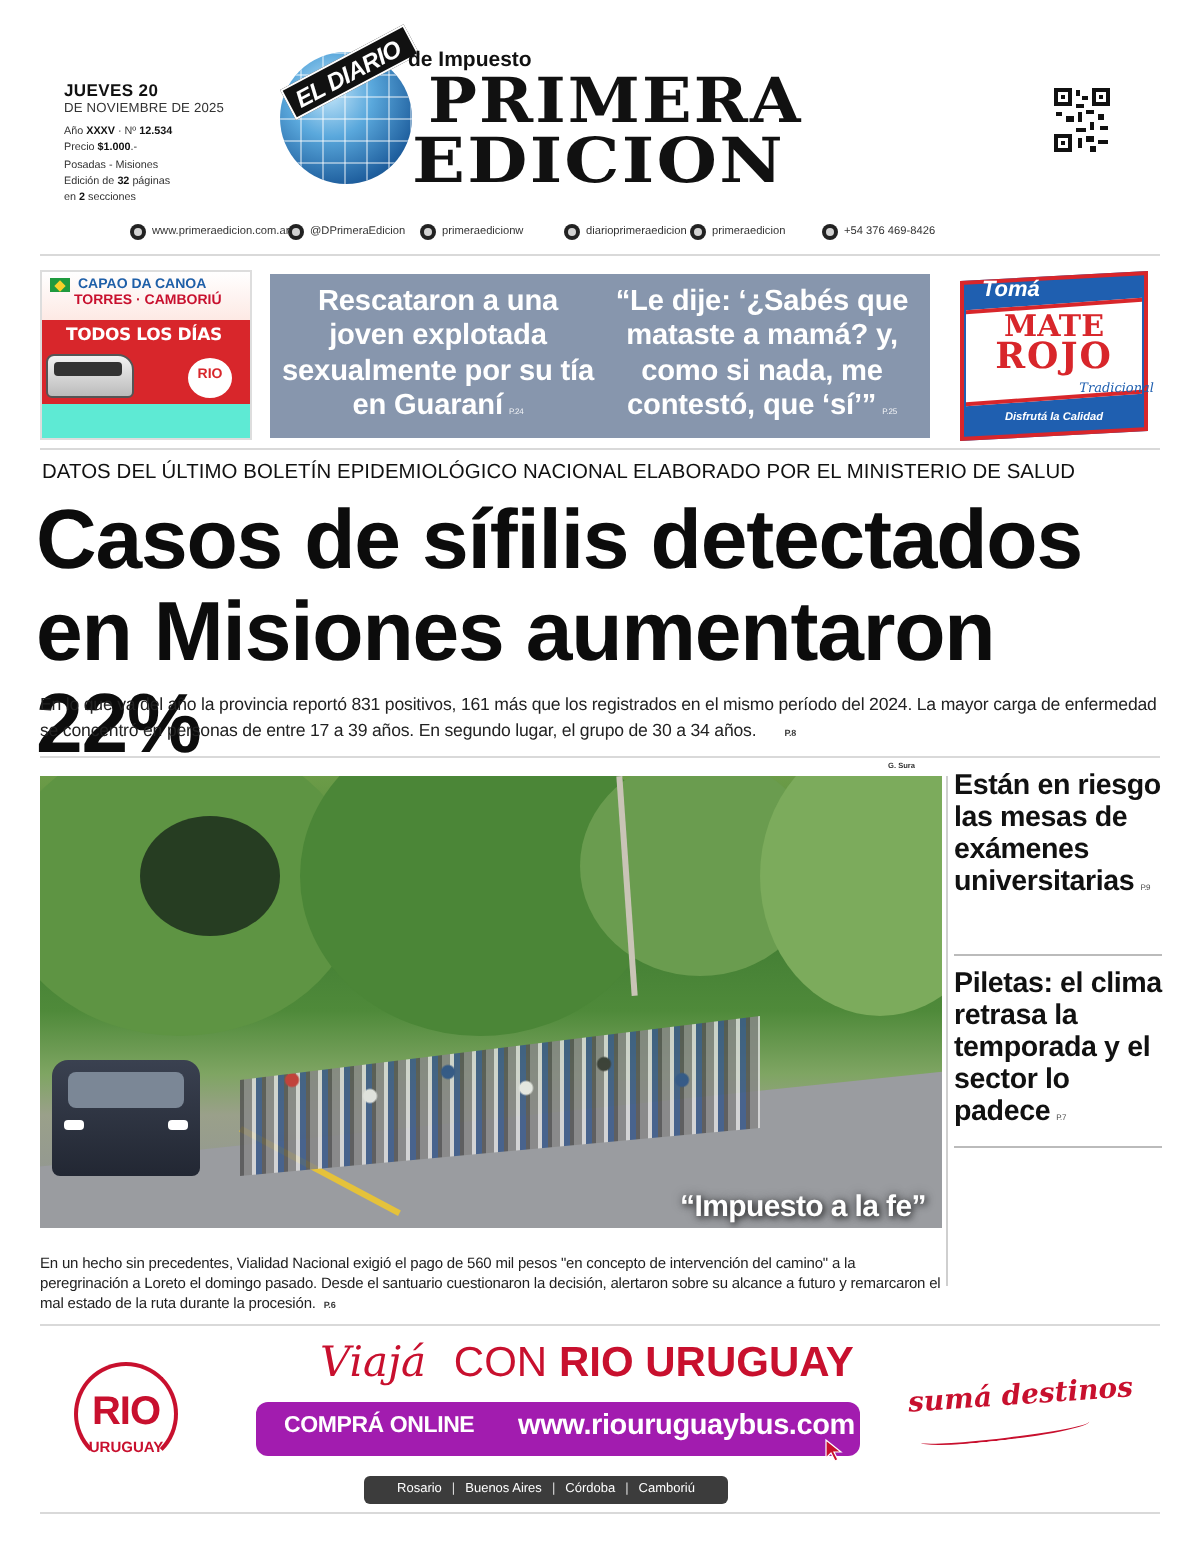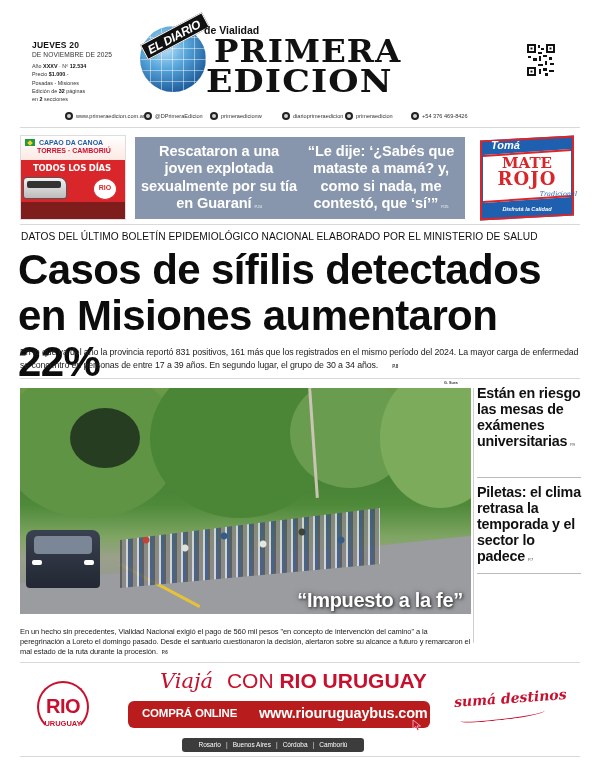--- a/index.html
+++ b/index.html
@@ -35,21 +35,21 @@
     .qr { position: absolute; left: 527px; top: 44px; width: 28px; height: 32px; background: #fff; }
     .qr svg { width: 28px; height: 32px; display: block; }
 
     .social-bar { position: absolute; left: 0; top: 108px; width: 600px; height: 18px; }
     .social-item { position: absolute; top: 4px; display: flex; align-items: center; gap: 3px; font-size: 5.6px; color: #333; }
     .s-icon { width: 8px; height: 8px; border-radius: 50%; background: #222; display: inline-block; position: relative; }
     .s-icon::after { content: ""; position: absolute; left: 2px; top: 2px; width: 4px; height: 4px; border-radius: 50%; background: #fff; opacity: 0.8; }
     .rule { position: absolute; left: 20px; width: 560px; height: 1px; background: #d9d9d9; }
 
     
-    .ad-bus { position: absolute; left: 20px; top: 135px; width: 106px; height: 85px; background: #7f1d1d; overflow: hidden; border: 1px solid #ddd; }
+    .ad-bus { position: absolute; left: 20px; top: 135px; width: 106px; height: 85px; background: #5eead4; overflow: hidden; border: 1px solid #ddd; }
     .ad-bus-top { position: absolute; left: 0; top: 0; width: 106px; height: 24px; background: linear-gradient(#fff, #fde9e4); }
     .ad-bus-flag { position: absolute; left: 4px; top: 3px; width: 10px; height: 7px; background: #1f9a3e; }
     .ad-bus-flag::after { content: ""; position: absolute; left: 3px; top: 1.5px; width: 4px; height: 4px; background: #f8d12a; transform: rotate(45deg); }
     .ad-bus-l1 { position: absolute; left: 18px; top: 3px; font-size: 7px; font-weight: 700; color: #1f5fa8; white-space: nowrap; }
     .ad-bus-l2 { position: absolute; left: 16px; top: 11px; font-size: 7px; font-weight: 700; color: #c8102e; white-space: nowrap; }
     .ad-bus-mid { position: absolute; left: 0; top: 24px; width: 106px; height: 42px; background: #d8262b; }
     .ad-bus-daily { position: absolute; left: 12px; top: 3px; font-size: 8.5px; font-weight: 700; color: #fff; font-family: "DejaVu Sans", sans-serif; letter-spacing: -0.2px; white-space: nowrap; }
     .ad-bus-coach { position: absolute; left: 2px; top: 17px; width: 44px; height: 22px; background: linear-gradient(#f3f3f3, #bbb); border-radius: 4px 8px 3px 3px; border: 1px solid #555; }
     .ad-bus-coach::before { content: ""; position: absolute; left: 3px; top: 3px; width: 34px; height: 7px; background: #333; border-radius: 2px; }
     .ad-bus-rio { position: absolute; left: 72px; top: 18px; width: 24px; height: 22px; border-radius: 50%; background: #fff; color: #d8262b; font-weight: 700; font-size: 7px; text-align: center; line-height: 18px; border: 1.5px solid #d8262b; }
@@ -92,21 +92,21 @@
                radial-gradient(circle at 40% 35%, #2a4f8c 0 3px, transparent 4px),
                radial-gradient(circle at 55% 45%, #f4f4f4 0 3px, transparent 4px),
                radial-gradient(circle at 70% 30%, #333 0 3px, transparent 4px),
                radial-gradient(circle at 85% 40%, #2a4f8c 0 3px, transparent 4px),
                repeating-linear-gradient(90deg, #555 0 2px, #888 2px 6px, #ddd 6px 8px, #3a5a8a 8px 11px);
              opacity: 0.85; clip-path: polygon(0 40%, 100% 0, 100% 70%, 0 100%); }
     .car { position: absolute; left: 6px; top: 142px; width: 74px; height: 58px; background: linear-gradient(#3a4150, #222733); border-radius: 8px 8px 4px 4px; }
     .car::before { content: ""; position: absolute; left: 8px; top: 6px; width: 58px; height: 18px; background: #7b8796; border-radius: 4px; }
     .car::after { content: ""; position: absolute; left: 6px; top: 30px; width: 10px; height: 5px; background: #fff; box-shadow: 52px 0 0 #fff; border-radius: 2px; }
     .pole { position: absolute; left: 292px; top: 0; width: 3px; height: 110px; background: #c9c4b6; transform: rotate(-4deg); }
-    .photo-title { position: absolute; right: 8px; bottom: 2px; color: #fff; font-weight: 700; font-size: 20px; letter-spacing: -0.3px; text-shadow: 1px 1px 3px rgba(0,0,0,0.7), 0 0 6px rgba(0,0,0,0.4); }
+    .photo-title { position: absolute; right: 8px; bottom: 2px; color: #fff; font-weight: 700; font-size: 15px; letter-spacing: -0.3px; text-shadow: 1px 1px 3px rgba(0,0,0,0.7), 0 0 6px rgba(0,0,0,0.4); }
 
     .photo-caption { position: absolute; left: 20px; top: 627px; width: 452px; font-size: 7.5px; line-height: 10px; color: #222; letter-spacing: -0.1px; }
     .photo-caption .page-ref { color: #222; font-size: 4.5px; font-weight: 700; margin-left: 2px; }
 
     
     .side-divider { position: absolute; left: 473px; top: 388px; width: 1px; height: 255px; background: #cfcfcf; }
     .side-story { position: absolute; left: 477px; width: 110px; font-weight: 700; font-size: 14.3px; line-height: 16px; color: #111; letter-spacing: -0.2px; }
     .side-story.s1 { top: 385px; }
     .side-story.s2 { top: 484px; }
     .side-story .page-ref { font-size: 4px; color: #333; margin-left: 3px; }
@@ -120,21 +120,21 @@
     
     .bottom-ad { position: absolute; left: 20px; top: 664px; width: 560px; height: 100px; }
     .rio-logo { position: absolute; left: 15px; top: 15px; width: 56px; height: 60px; }
     .rio-arc { position: absolute; left: 2px; top: 2px; width: 52px; height: 52px; border: 2.5px solid #c8102e; border-radius: 50%; border-bottom-color: transparent; }
     .rio-word { position: absolute; left: 0; top: 16px; width: 56px; text-align: center; color: #c8102e; font-weight: 700; font-size: 20px; letter-spacing: -0.5px; }
     .rio-sub { position: absolute; left: 0; top: 40px; width: 56px; text-align: center; color: #c8102e; font-weight: 700; font-size: 7.5px; }
     .ad-head { position: absolute; left: 140px; top: 5px; color: #c8102e; font-size: 21px; white-space: nowrap; }
     .ad-head .script { font-family: "DejaVu Serif", serif; font-style: italic; font-weight: 400; margin-right: 8px; }
     .ad-head .light { font-weight: 400; }
     .ad-head .bold { font-weight: 700; }
-    .ad-bar { position: absolute; left: 108px; top: 37px; width: 302px; height: 27px; background: #b91c1c; border-radius: 6px; color: #fff; white-space: nowrap; }
+    .ad-bar { position: absolute; left: 108px; top: 37px; width: 302px; height: 27px; background: #a21caf; border-radius: 6px; color: #fff; white-space: nowrap; }
     .ad-bar-buy { position: absolute; left: 14px; top: 6px; font-weight: 700; font-size: 11.5px; letter-spacing: -0.2px; }
     .ad-bar-url { position: absolute; left: 131px; top: 4px; font-weight: 700; font-size: 14.5px; letter-spacing: -0.2px; }
     .cursor-icon { position: absolute; left: 392px; top: 55px; width: 10px; height: 12px; }
     .ad-cities { position: absolute; left: 162px; top: 74px; width: 182px; height: 14px; background: #3c3c3c; border-radius: 3px; color: #fff; font-size: 6.5px; text-align: center; line-height: 14px; white-space: nowrap; }
     .ad-cities .sep { color: #ddd; margin: 0 5px; }
     .ad-tag { position: absolute; left: 434px; top: 26px; color: #c8102e; font-family: "DejaVu Serif", serif; font-style: italic; font-weight: 700; font-size: 14px; transform: rotate(-4deg); }
     .ad-tag-swoosh { position: absolute; left: 440px; top: 48px; width: 85px; height: 8px; border-bottom: 1.5px solid #c8102e; border-radius: 0 0 60% 40%; transform: rotate(-6deg); }
   </style>
 </head>
 <body>
@@ -161,21 +161,21 @@
   <div class="meta-line">
     <span>en</span>
     <b>2</b>
     <span>secciones</span>
   </div>
 </div>
 
 <div class="logo">
   <div class="globe"></div>
   <div class="globe-band">EL DIARIO</div>
-  <div class="logo-sub">de Vialidad</div>
+  <div class="logo-sub">de Impuesto</div>
   <div class="logo-line1">PRIMERA</div>
   <div class="logo-line2">EDICION</div>
 </div>
 
 <div class="qr">
   <svg viewBox="0 0 28 32">
     <rect x="0" y="0" width="9" height="9" fill="#111"></rect>
       <rect x="2" y="2" width="5" height="5" fill="#fff"></rect>
       <rect x="3.5" y="3.5" width="2" height="2" fill="#111"></rect>
     <rect x="19" y="0" width="9" height="9" fill="#111"></rect>

